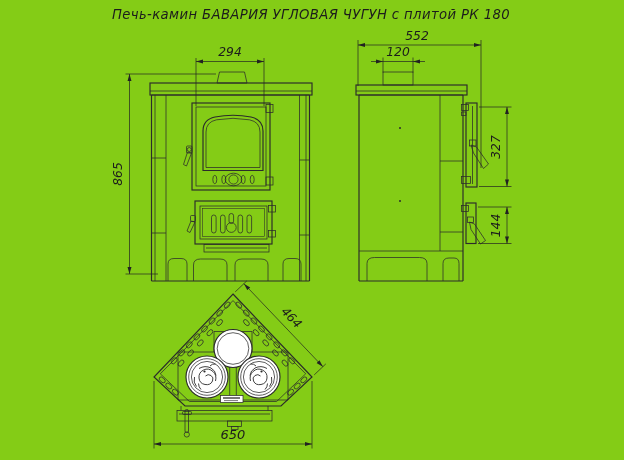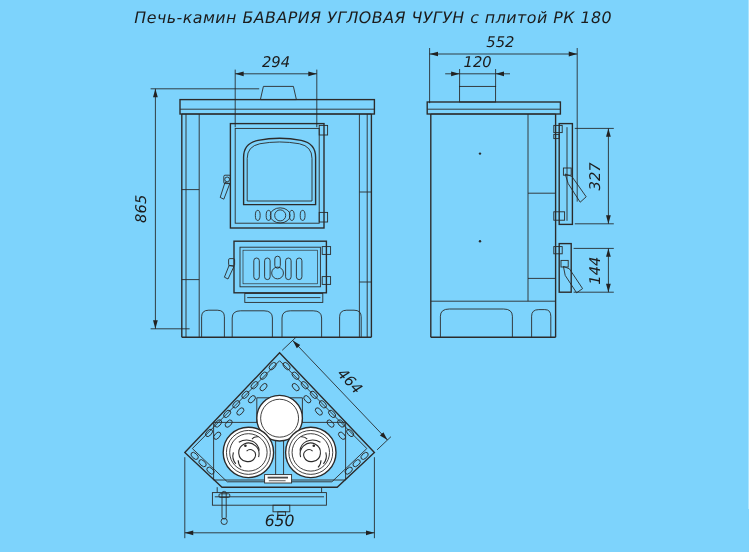--- a/index.html
+++ b/index.html
@@ -1,16 +1,16 @@
 <!DOCTYPE html>
 <html><head>
 <meta charset="utf-8">
 <style>
   html,body{margin:0;padding:0;background:#ffffff;}
-  .page{position:relative;width:624px;height:460px;background:#7dd3fc;overflow:hidden;
+  .page{position:relative;width:624px;height:460px;background:#84cc16;overflow:hidden;
         font-family:"DejaVu Sans","Liberation Sans",sans-serif;}
   svg{display:block}
   .title-text{font-family:"DejaVu Sans","Liberation Sans",sans-serif;
       font-style:italic;font-size:13.2px;fill:#1c1c1c;letter-spacing:.4px;}
   .dim-text{font-family:"DejaVu Sans","Liberation Sans",sans-serif;
       font-style:italic;font-size:12.3px;fill:#1c1c1c;}
   .c{stroke:#2b2b2b;fill:none;stroke-width:1.15;}      
   .t{stroke:#2b2b2b;fill:none;stroke-width:.75;}       
   .d{stroke:#222;fill:none;stroke-width:.7;}           
   .w{fill:#fff;}                                       

